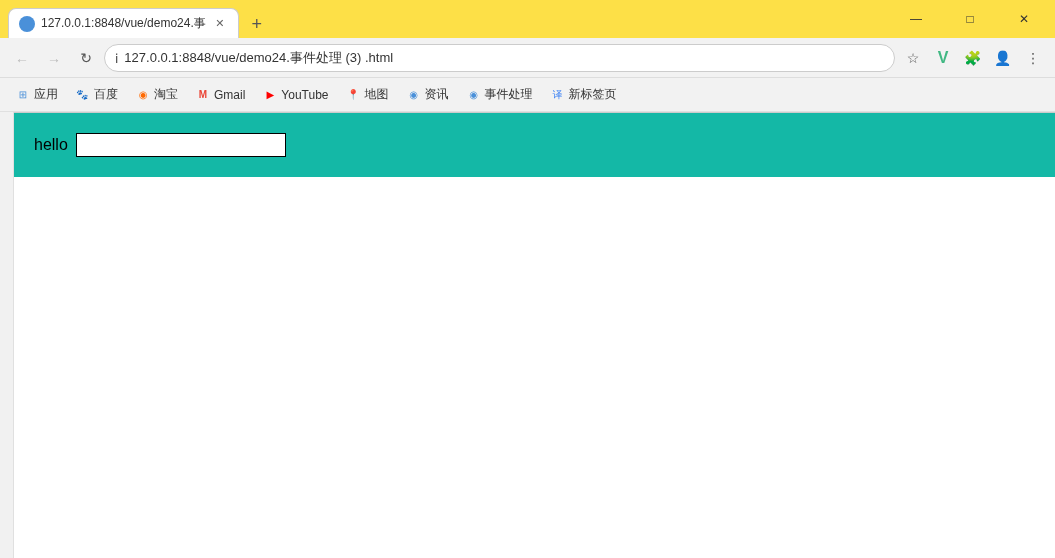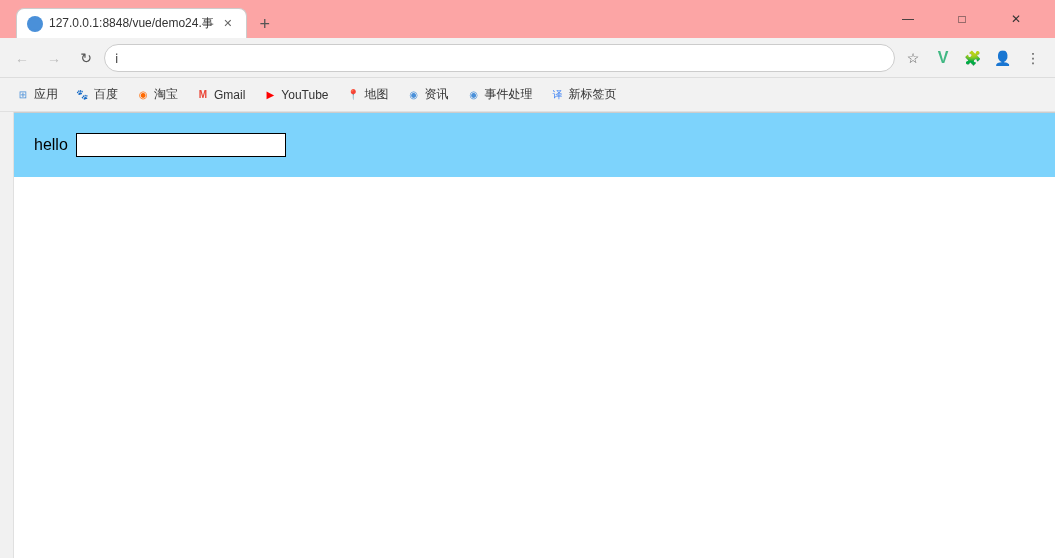--- a/index.html
+++ b/index.html
@@ -9,22 +9,22 @@
     .window-chrome {
       background: #f2f2f2;
       border-bottom: 1px solid #ccc;
     }
 
     
     .title-bar {
       display: flex;
       align-items: center;
       height: 38px;
-      padding: 0 16px;
-      background: #fca5a5;
+      padding: 0 8px;
+      background: #fde047;
     }
     .tab-area {
       display: flex;
       align-items: flex-end;
       flex: 1;
       height: 100%;
     }
     .tab {
       display: flex;
       align-items: center;
@@ -195,21 +195,21 @@
     .favicon-taobao { color: #ff6900; }
     .favicon-gmail { color: #ea4335; }
     .favicon-youtube { color: #ff0000; }
     .favicon-maps { color: #34a853; }
     .favicon-news { color: #4a90d9; }
     .favicon-newtab { color: #4a90d9; }
     .favicon-translate { color: #4285f4; }
 
     
     .page-content {
-      background: #7dd3fc;
+      background: #14b8a6;
       padding: 20px;
       display: flex;
       align-items: center;
       gap: 8px;
     }
     .hello-label {
       font-size: 16px;
       color: #000;
     }
     .hello-input {
@@ -269,20 +269,21 @@
       <span>←</span>
     </div>
     <div class="nav-btn disabled">
       <span>→</span>
     </div>
     <div class="nav-btn">
       <span>↻</span>
     </div>
     <div class="address-bar">
       <span class="address-secure-icon">ℹ</span>
+      <span class="address-text">127.0.0.1:8848/vue/demo24.事件处理 (3) .html</span>
     </div>
     <div class="toolbar-icons">
       <div class="toolbar-icon-btn">
         <span>☆</span>
       </div>
       <div class="toolbar-icon-btn vue-icon">
         <span>V</span>
       </div>
       <div class="toolbar-icon-btn">
         <span>🧩</span>

